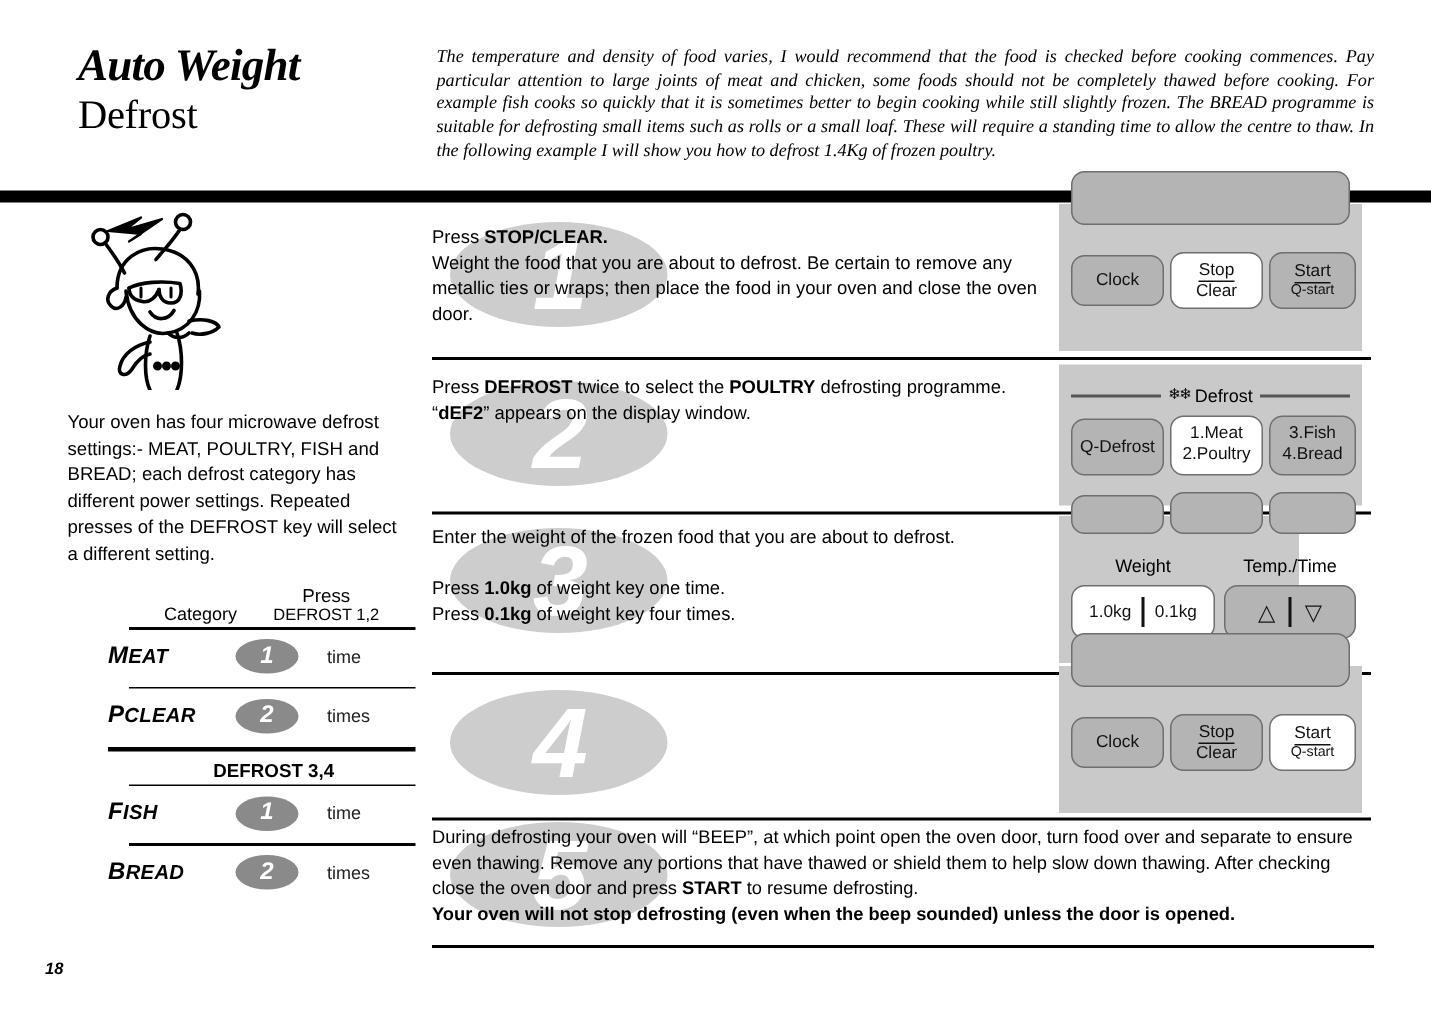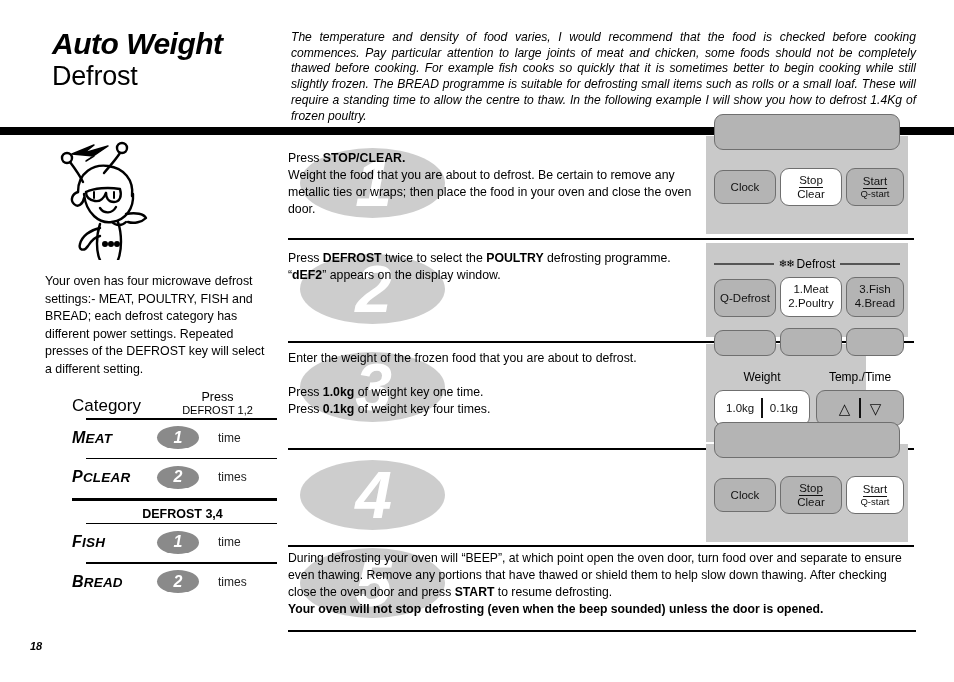--- a/index.html
+++ b/index.html
@@ -1,35 +1,35 @@
 <!DOCTYPE html>
 <html><head>
 <meta charset="utf-8">
 <style>
   html,body{margin:0;padding:0;background:#fff;}
   body{width:954px;height:682px;position:relative;overflow:hidden;
        font-family:"Liberation Sans","DejaVu Sans",sans-serif;color:#000;}
 
   
-  #header-area{position:absolute;left:0;top:0;width:783px;height:128px;}
+  #header-area{position:absolute;left:0;top:0;width:783px;height:128px;font-family:Liberation Serif, serif;}
   #title-block{position:absolute;left:52px;top:28px;width:240px;}
   #title-line1{font-size:30px;font-weight:bold;font-style:italic;letter-spacing:-0.5px;line-height:1.08;}
   #title-line2{font-size:27px;font-weight:normal;line-height:1.25;letter-spacing:-0.2px;}
   #intro-paragraph{position:absolute;left:291px;top:30px;width:625px;
        font-size:12.1px;font-style:italic;line-height:1.30;text-align:justify;}
 
   #black-bar{position:absolute;left:0;top:127px;width:954px;height:8px;background:#000;}
   #mascot{position:absolute;left:50px;top:140px;width:110px;height:120px;}
   #sidebar-text{position:absolute;left:45px;top:273px;width:225px;font-size:12.4px;line-height:1.42;}
   #sidebar-text b{font-weight:normal;}
 
   
   #category-table{position:absolute;left:72px;top:390px;width:205px;}
   .cat-head{display:flex;align-items:flex-end;}
-  .cat-head .c1{width:86px;text-align:left;font-size:17px;}
+  .cat-head .c1{width:86px;text-align:right;font-size:12px;}
   .cat-head .c2{width:119px;text-align:center;font-size:12.5px;}
   .cat-head .c2 .strong{display:block;font-weight:normal;font-size:11px;}
   .rule-ind{height:1.5px;background:#000;margin:2px 0 0 14px;width:calc(100% - 14px);}
   .rule-thick{height:2.5px;background:#000;margin-top:3px;}
   .cat-row{display:flex;align-items:center;height:36px;}
   .cat-name{width:70px;font-weight:bold;font-style:italic;font-size:13.5px;letter-spacing:0.2px;}
   .cat-name .first{font-size:16px;}
   .cat-badge{width:72px;display:flex;justify-content:center;}
   .ellipse-num{width:42px;height:23px;border-radius:50%;background:#8a8a8a;color:#fff;
        font-weight:bold;font-style:italic;font-size:16px;display:flex;align-items:center;

